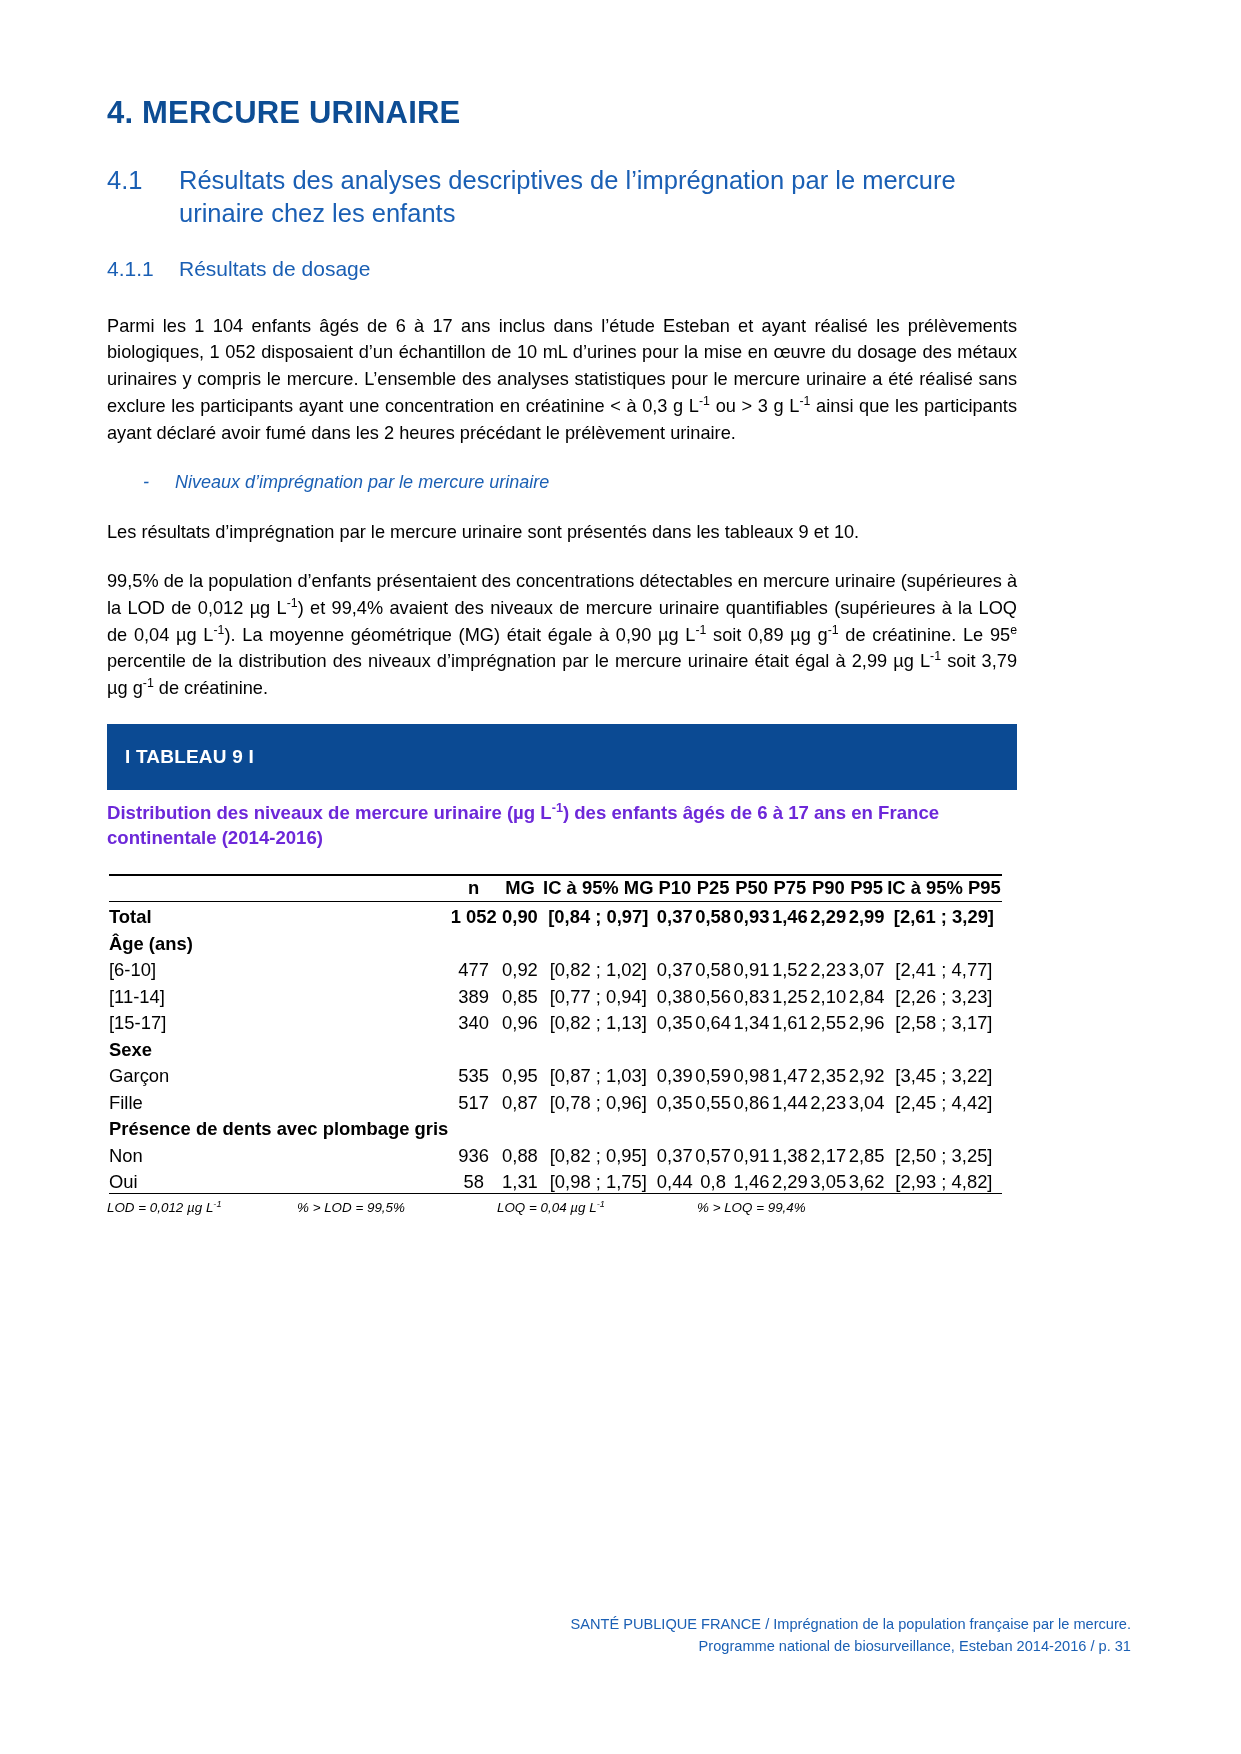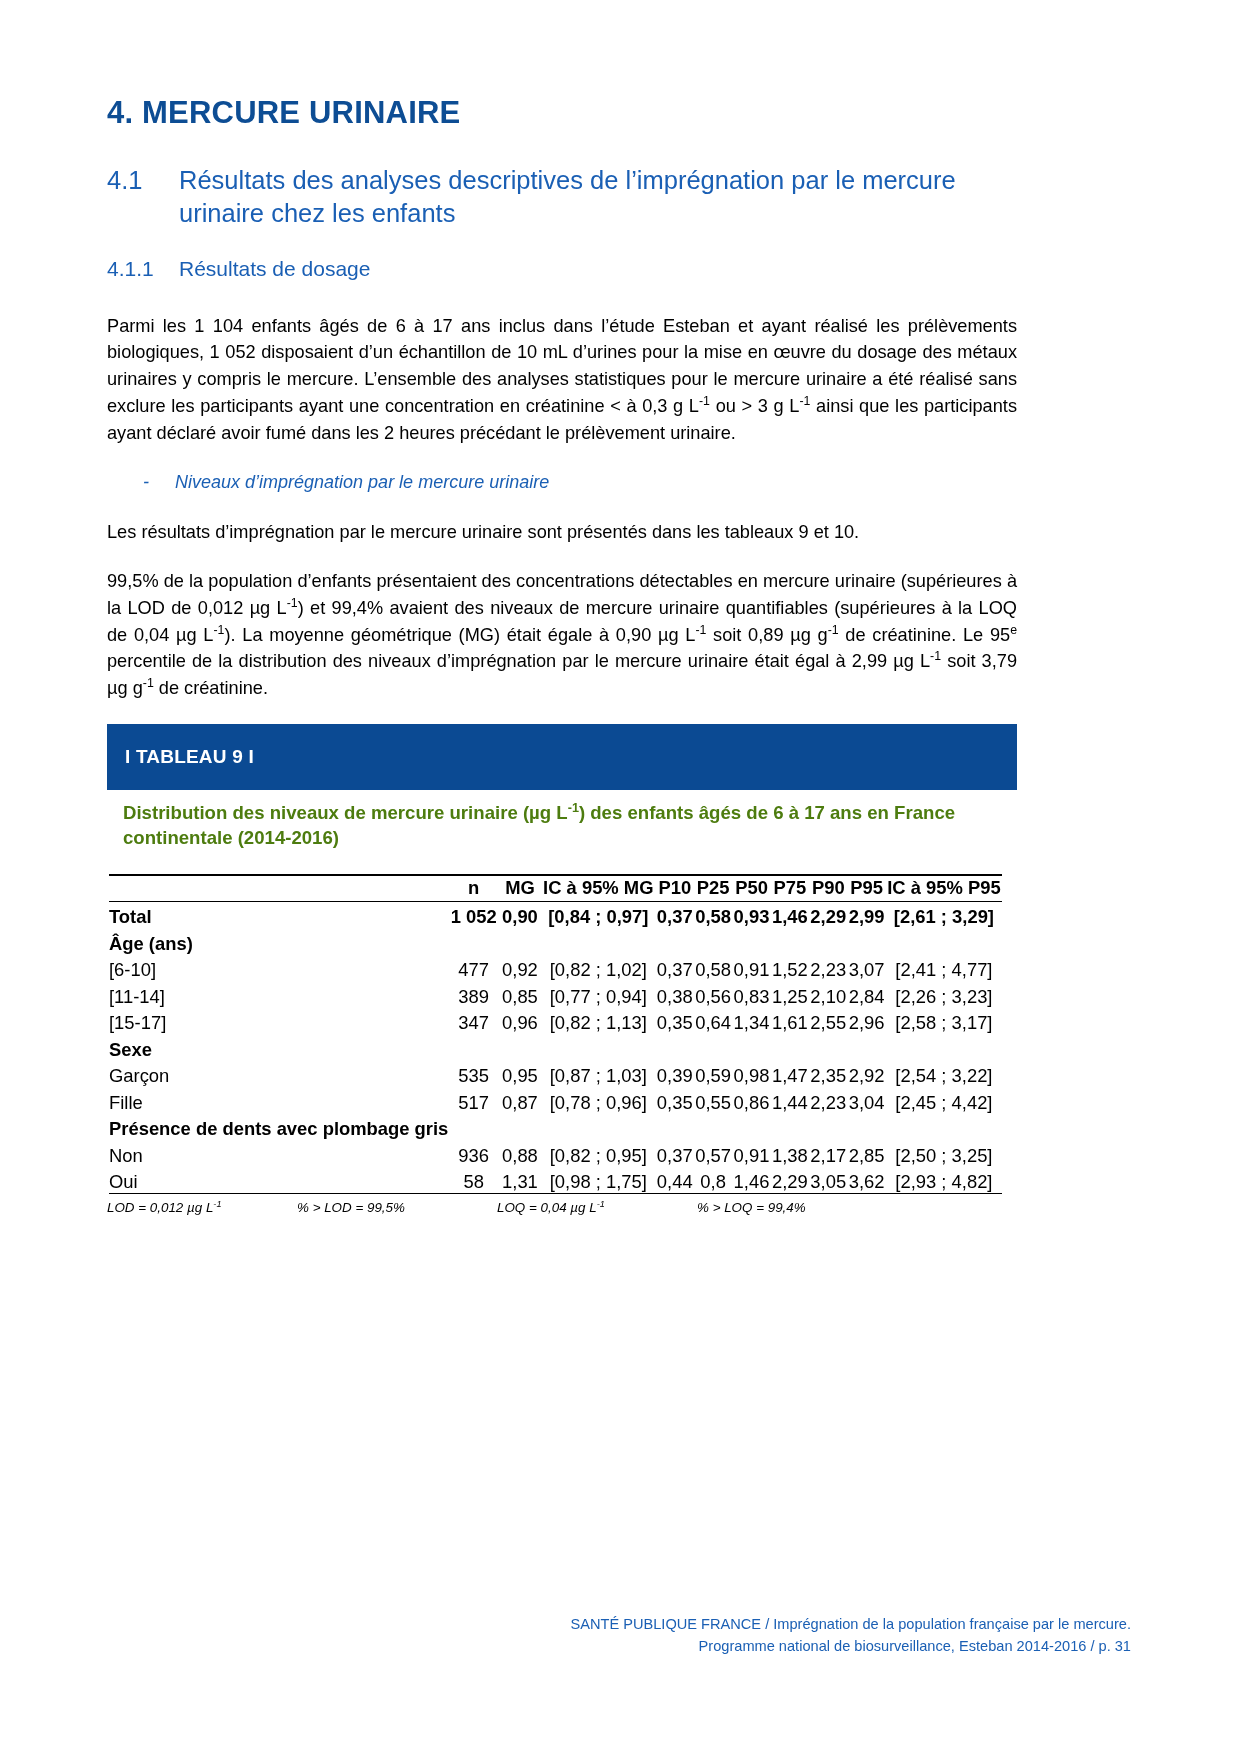--- a/index.html
+++ b/index.html
@@ -86,25 +86,25 @@
     align-items: center;
     padding-left: 18px;
   }
   .tab-banner-label {
     color: #ffffff;
     font-weight: bold;
     font-size: 19px;
     letter-spacing: 0.2px;
   }
   .tab-caption {
-    color: #4d7c0f;
+    color: #6d28d9;
     font-weight: bold;
     font-size: 18.6px;
     line-height: 1.35;
-    margin: 10px 0 24px 16px;
+    margin: 10px 0 24px 0;
     width: 910px;
   }
 
   table.data {
     border-collapse: collapse;
     font-size: 18.4px;
     width: 893px;
     margin-left: 2px;
   }
   table.data th, table.data td {
@@ -257,21 +257,21 @@
             <td class="num c-p">0,38</td>
             <td class="num c-p">0,56</td>
             <td class="num c-p">0,83</td>
             <td class="num c-p">1,25</td>
             <td class="num c-p">2,10</td>
             <td class="num c-p">2,84</td>
             <td class="ci c-ci2">[2,26 ; 3,23]</td>
           </tr>
           <tr class="data">
             <td class="lbl c-lbl">[15-17]</td>
-            <td class="num c-n">347</td>
+            <td class="num c-n">340</td>
             <td class="num c-mg">0,96</td>
             <td class="ci c-ci1">[0,82 ; 1,13]</td>
             <td class="num c-p">0,35</td>
             <td class="num c-p">0,64</td>
             <td class="num c-p">1,34</td>
             <td class="num c-p">1,61</td>
             <td class="num c-p">2,55</td>
             <td class="num c-p">2,96</td>
             <td class="ci c-ci2">[2,58 ; 3,17]</td>
           </tr>
@@ -292,21 +292,21 @@
             <td class="lbl c-lbl">Garçon</td>
             <td class="num c-n">535</td>
             <td class="num c-mg">0,95</td>
             <td class="ci c-ci1">[0,87 ; 1,03]</td>
             <td class="num c-p">0,39</td>
             <td class="num c-p">0,59</td>
             <td class="num c-p">0,98</td>
             <td class="num c-p">1,47</td>
             <td class="num c-p">2,35</td>
             <td class="num c-p">2,92</td>
-            <td class="ci c-ci2">[2,54 ; 3,22]</td>
+            <td class="ci c-ci2">[3,45 ; 3,22]</td>
           </tr>
           <tr class="data">
             <td class="lbl c-lbl">Fille</td>
             <td class="num c-n">517</td>
             <td class="num c-mg">0,87</td>
             <td class="ci c-ci1">[0,78 ; 0,96]</td>
             <td class="num c-p">0,35</td>
             <td class="num c-p">0,55</td>
             <td class="num c-p">0,86</td>
             <td class="num c-p">1,44</td>

